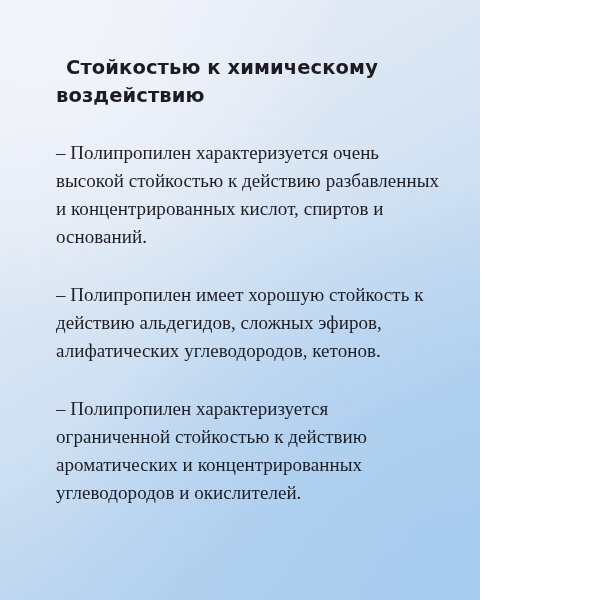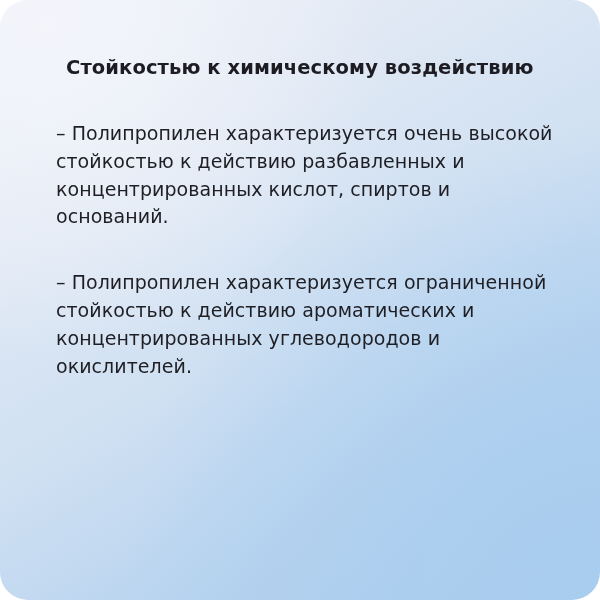--- a/index.html
+++ b/index.html
@@ -7,29 +7,28 @@
     padding: 0;
   }
   body {
     width: 600px;
     height: 600px;
     font-family: "DejaVu Sans", sans-serif;
     overflow: hidden;
   }
   .slide {
     position: relative;
-    width: 600px;
+    width: 480px;
     height: 600px;
     box-sizing: border-box;
     background:
       radial-gradient(circle at 8% 4%, #f3f5fb 0%, rgba(243,245,251,0) 42%),
       radial-gradient(circle at 96% 96%, #a9cdef 0%, rgba(169,205,239,0) 55%),
       linear-gradient(150deg, #eef0f7 0%, #dfe8f4 28%, #cfe0f2 52%, #b9d4ef 74%, #a8caea 100%);
     overflow: hidden;
-    border-radius: 28px;
   }
   .content {
     position: absolute;
     left: 56px;
     top: 54px;
     right: 40px;
   }
   .heading {
     font-size: 19.5px;
     font-weight: bold;
@@ -41,25 +40,27 @@
   }
   .para {
     font-size: 19px;
     font-weight: 400;
     color: #1e1e24;
     line-height: 1.47;
     letter-spacing: 0.05px;
     margin: 0;
   }
   .para.spaced {
-    margin-top: 38px;
+    margin-top: 30px;
+    font-family: Liberation Serif, serif;
   }
 </style>
 </head>
 <body>
 
 <div class="slide">
   <div class="content">
     <h1 class="heading">Стойкостью к химическому воздействию</h1>
     <p class="para spaced">– Полипропилен характеризуется очень высокой стойкостью к действию разбавленных и концентрированных кислот, спиртов и оснований.</p>
+    <p class="para spaced">– Полипропилен имеет хорошую стойкость к действию альдегидов, сложных эфиров, алифатических углеводородов, кетонов.</p>
     <p class="para spaced">– Полипропилен характеризуется ограниченной стойкостью к действию ароматических и концентрированных углеводородов и окислителей.</p>
   </div>
 </div>
 
 </body></html>

